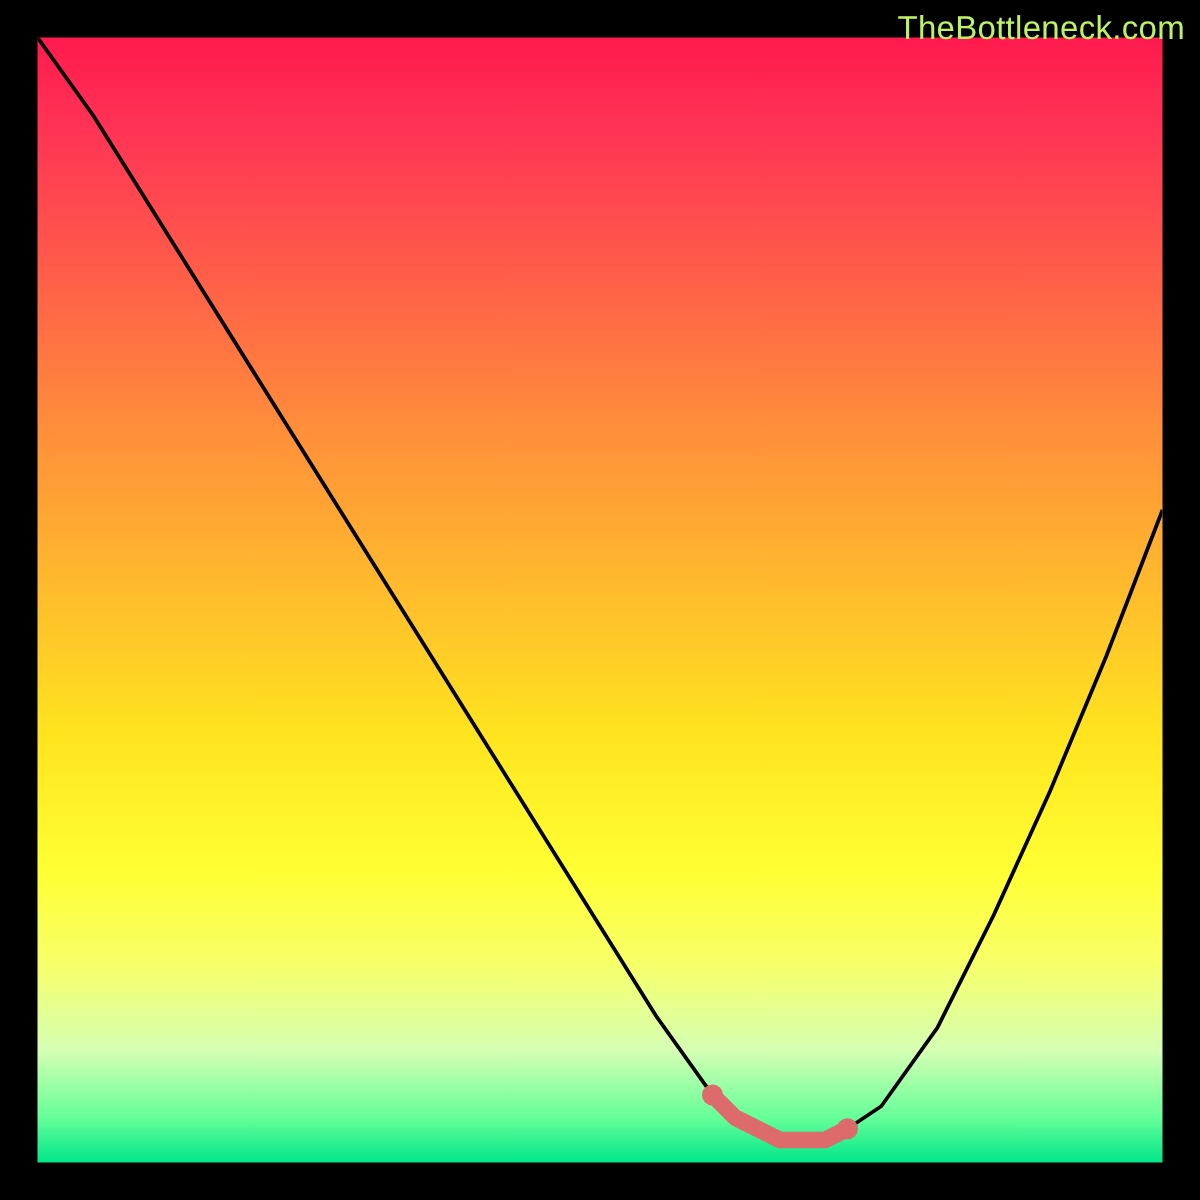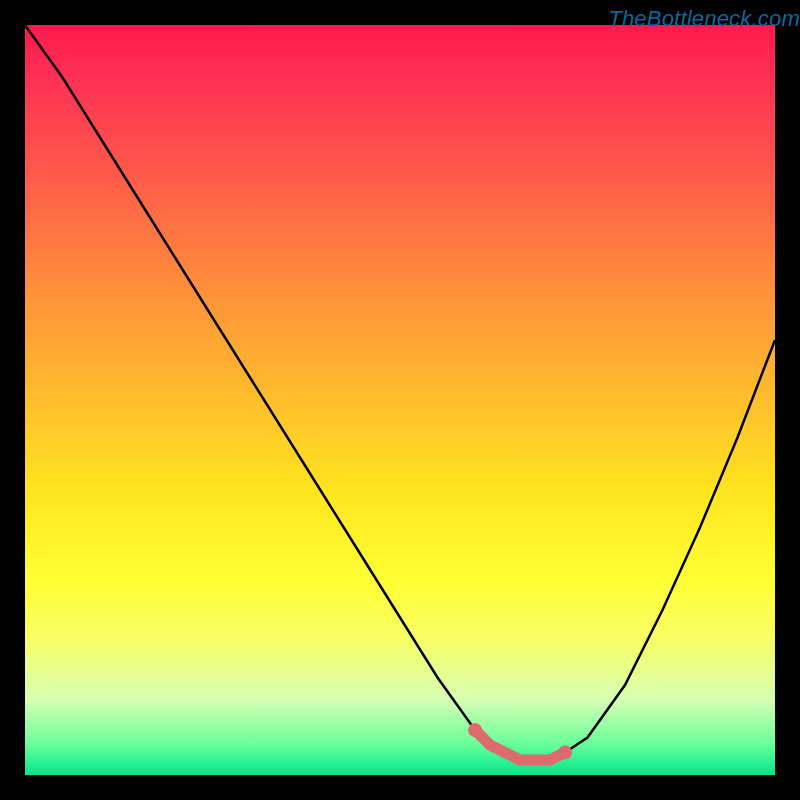--- a/index.html
+++ b/index.html
@@ -26,27 +26,26 @@
       #ffff33 74%,
       #f7ff66 82%,
       #d6ffb3 90%,
       #66ff99 96%,
       #00e68a 100%
     );
   }
   .attribution {
     position: absolute;
     top: 6px;
-    right: 0;
+    right: 10px;
     font-family: Arial, Helvetica, sans-serif;
     font-size: 22px;
     font-weight: 500;
-    color: #0369a1;
+    color: #bef264;
     letter-spacing: 0.2px;
-    font-style: italic;
   }
   svg.curve {
     position: absolute;
     left: 0;
     top: 0;
     width: 750px;
     height: 750px;
   }
 </style>
 </head>

